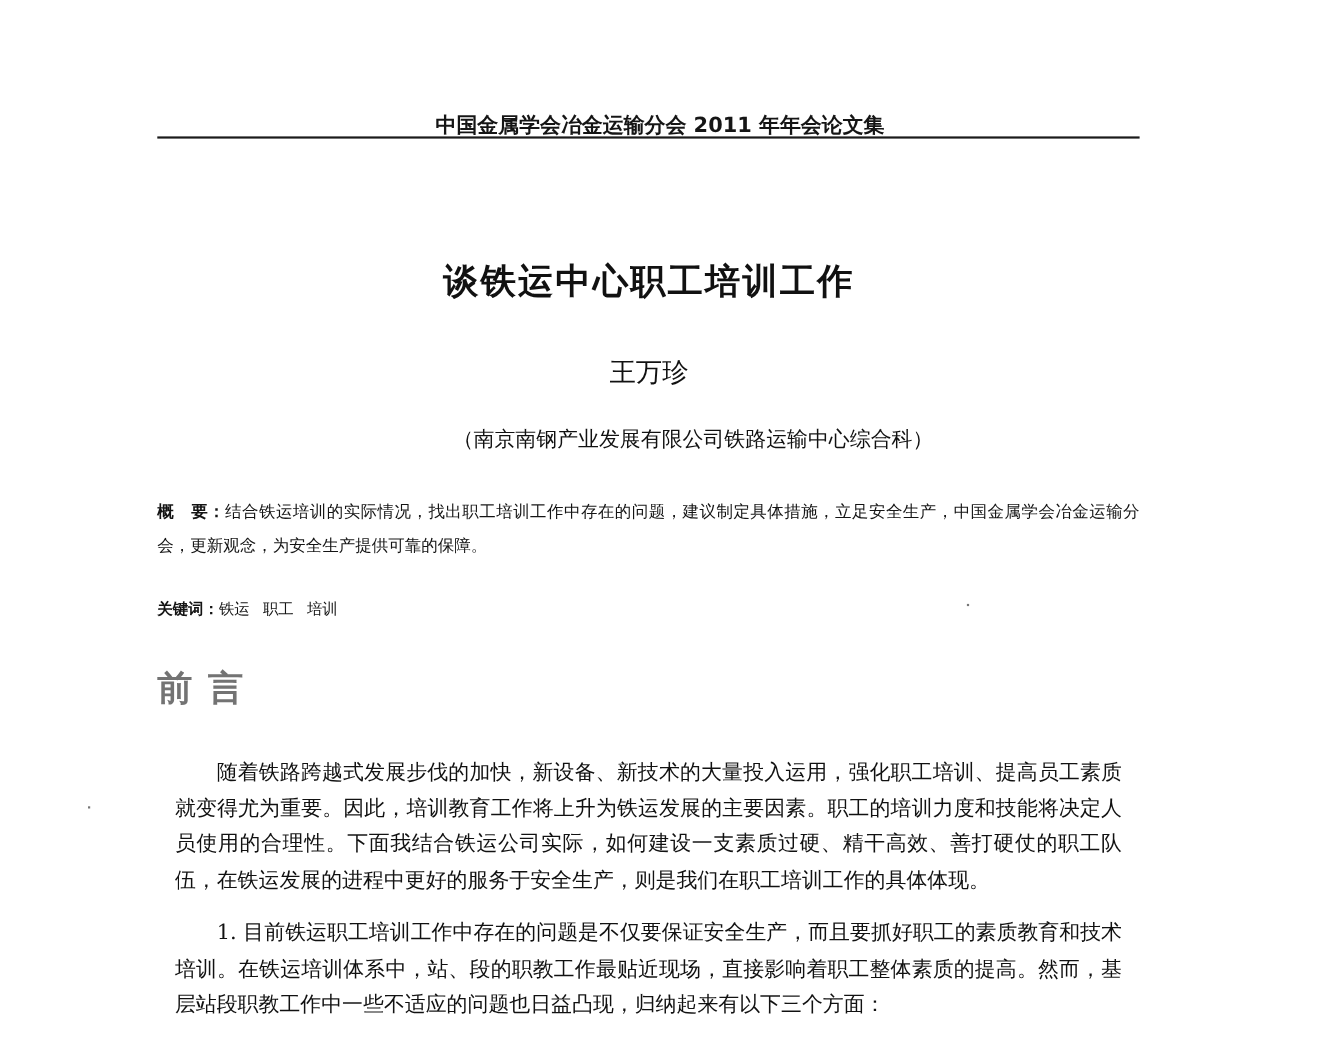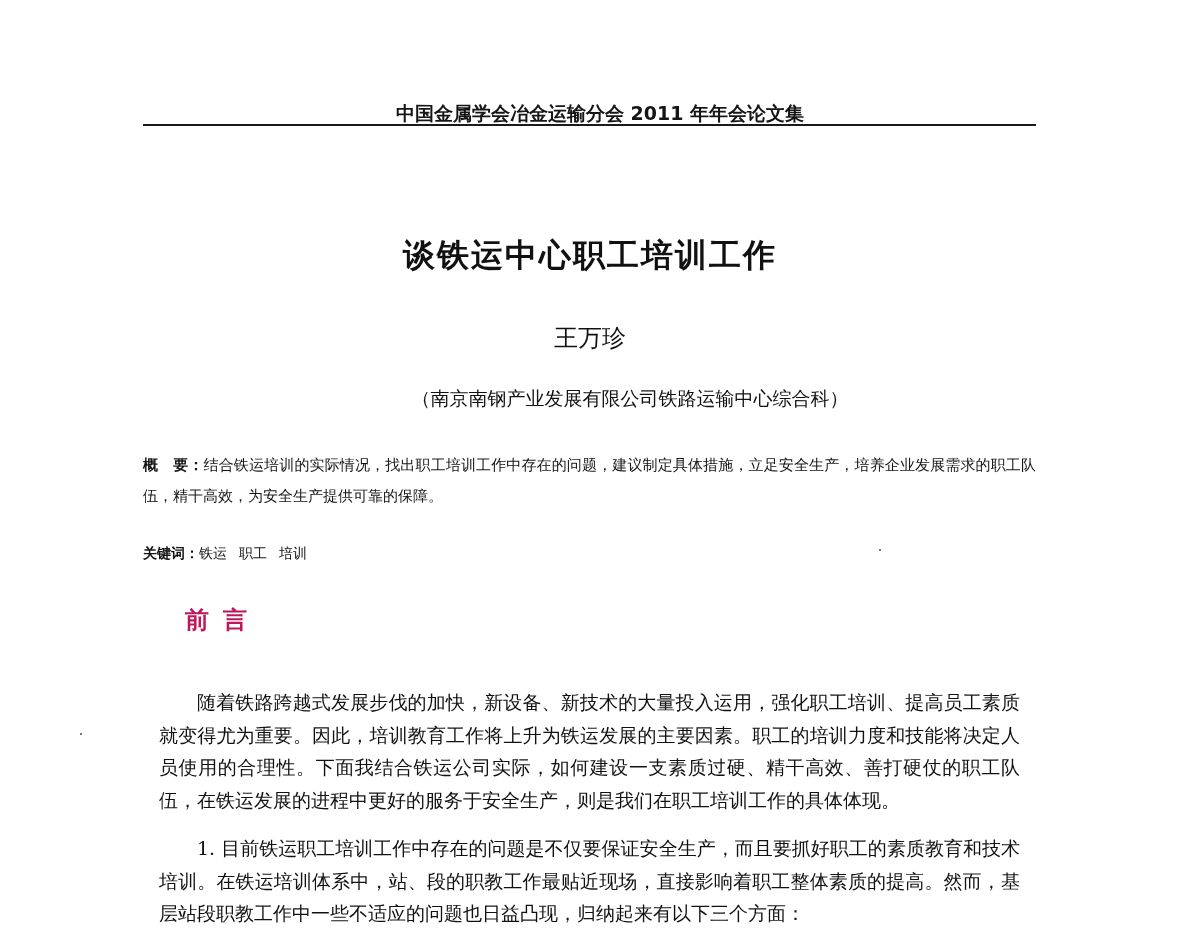--- a/index.html
+++ b/index.html
@@ -92,26 +92,25 @@
   .keywords .label {
     font-weight: bold;
   }
   .keywords .kw {
     margin-right: 12px;
   }
   .section-heading {
     position: absolute;
     left: 143px;
     top: 604px;
-    font-size: 24px;
+    font-size: 32px;
     font-weight: bold;
     font-family: "DejaVu Sans", "Liberation Sans", sans-serif;
     letter-spacing: 14px;
-    color: #be185d;
-    margin-left: 42px;
+    color: #737373;
   }
   .body-text {
     position: absolute;
     left: 143px;
     width: 893px;
     top: 670px;
     font-size: 19px;
     line-height: 32.5px;
     color: #111;
     text-align: justify;
@@ -131,21 +130,21 @@
 <body>
 
 <div class="running-head">中国金属学会冶金运输分会 2011 年年会论文集</div>
 <div class="head-rule"></div>
 
 <div class="title">谈铁运中心职工培训工作</div>
 <div class="author">王万珍</div>
 <div class="affiliation">（南京南钢产业发展有限公司铁路运输中心综合科）</div>
 
 <div class="abstract">
-  <span class="label">概　要：</span><span>结合铁运培训的实际情况，找出职工培训工作中存在的问题，建议制定具体措施，立足安全生产，培养企业发展需求的职工队伍，精干高效，为安全生产提供可靠的保障。</span>
+  <span class="label">概　要：</span><span>结合铁运培训的实际情况，找出职工培训工作中存在的问题，建议制定具体措施，立足安全生产，中国金属学会冶金运输分会，更新观念，为安全生产提供可靠的保障。</span>
 </div>
 
 <div class="keywords">
   <span class="label">关键词：</span><span class="kw">铁运</span><span class="kw">职工</span><span class="kw">培训</span>
 </div>
 
 <div class="section-heading">前言</div>
 
 <div class="body-text">
   <p>随着铁路跨越式发展步伐的加快，新设备、新技术的大量投入运用，强化职工培训、提高员工素质就变得尤为重要。因此，培训教育工作将上升为铁运发展的主要因素。职工的培训力度和技能将决定人员使用的合理性。下面我结合铁运公司实际，如何建设一支素质过硬、精干高效、善打硬仗的职工队伍，在铁运发展的进程中更好的服务于安全生产，则是我们在职工培训工作的具体体现。</p>

